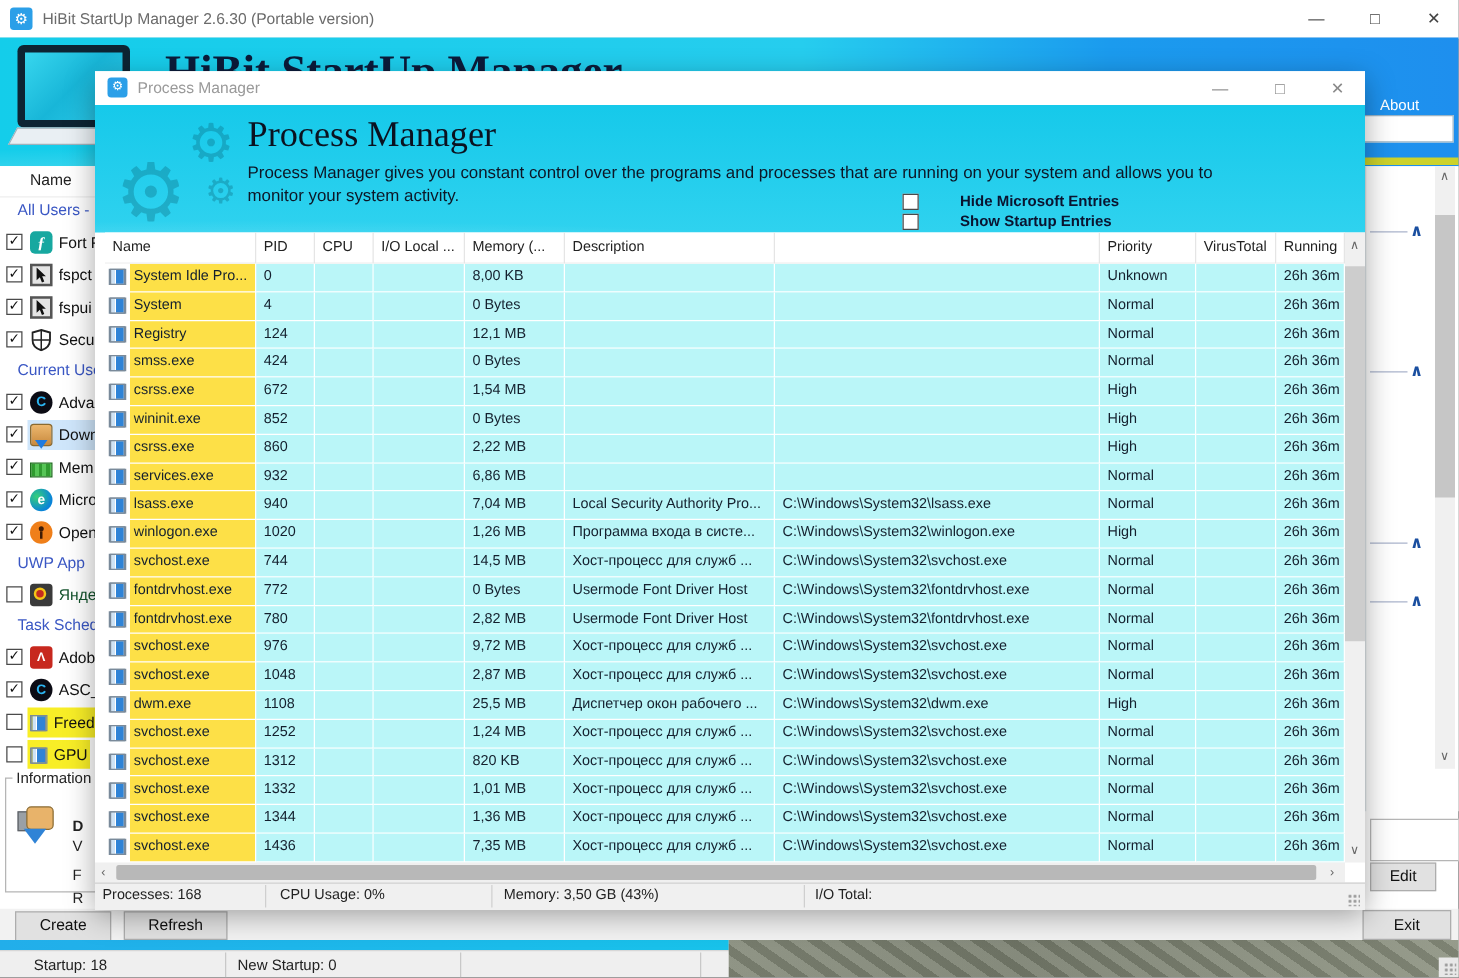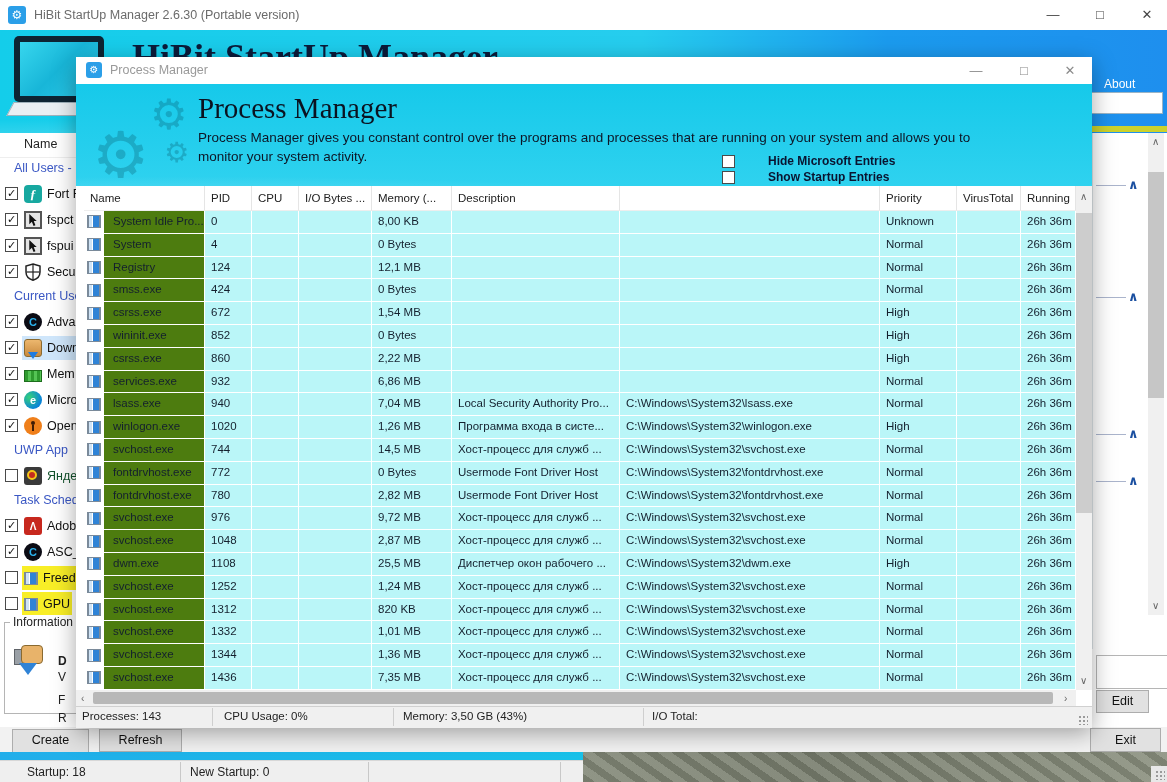--- a/index.html
+++ b/index.html
@@ -123,21 +123,21 @@
   #tbl-header{left:8px;top:129px;width:992px;height:25px;background:#fff;display:grid;
     grid-template-columns:121px 47px 47px 73px 80px 168px 260px 77px 64px 55px;}
   #tbl-header .hc{border-right:1px solid #e5e5e5;border-bottom:1px solid #eee;font-size:11.5px;color:#222;
     line-height:24px;padding-left:6px;overflow:hidden;white-space:nowrap;}
   #tbl-body{left:8px;top:154px;width:992px;height:479px;overflow:hidden;background:#fff;}
   .prow{display:grid;grid-template-columns:121px 47px 47px 73px 80px 168px 260px 77px 64px 55px;height:22.8px;}
   .prow .c{background:#baf6f8;border-right:1px solid #fff;border-bottom:1px solid #fff;
     font-size:11.5px;color:#14202e;line-height:21px;padding-left:6px;overflow:hidden;white-space:nowrap;}
   .prow .namec{display:flex;align-items:stretch;padding:0;background:#fff;border-bottom:1px solid #fff;border-right:1px solid #fff;}
   .prow .islot{width:20px;display:flex;align-items:center;justify-content:center;background:#fff;flex:none;}
-  .prow .ntext{flex:1;background:#4d7c0f;font-size:11.5px;color:#14202e;line-height:21px;padding-left:9px;
+  .prow .ntext{flex:1;background:#fde047;font-size:11.5px;color:#14202e;line-height:21px;padding-left:3px;
     overflow:hidden;white-space:nowrap;}
   #vscroll{left:1000px;top:129px;width:16px;height:504px;background:#f0f0f0;}
   #vthumb{left:1000px;top:156px;width:16px;height:300px;background:#cdcdcd;}
   #hscroll{left:0px;top:633px;width:1000px;height:16px;background:#f0f0f0;}
   #hthumb{left:17px;top:635px;width:960px;height:12px;background:#b8b8b8;border-radius:2px;}
   #dlg-status{left:0;top:649px;width:1016px;height:21px;background:#f0f0f0;border-top:1px solid #d0d0d0;}
   .dstext{position:absolute;top:3px;font-size:11.5px;color:#222;}
   .dssep{position:absolute;top:1px;width:1px;height:18px;background:#cfcfcf;}
   .gripdots{position:absolute;width:10px;height:10px;
     background:radial-gradient(circle,#9a9a9a 1px,transparent 1.4px) 0 0/4px 4px;}
@@ -383,21 +383,21 @@
       <div class="dlg-cbrow" style="left:646px;top:86px;">
         <span class="cb"></span>
         <span class="lab">Show Startup Entries</span>
       </div>
     </div>
 
     <div class="abs" id="tbl-header">
         <div class="hc">Name</div>
         <div class="hc">PID</div>
         <div class="hc">CPU</div>
-        <div class="hc">I/O Bytes ...</div>
+        <div class="hc">I/O Local ...</div>
         <div class="hc">Memory (...</div>
         <div class="hc">Description</div>
         <div class="hc"></div>
         <div class="hc">Priority</div>
         <div class="hc">VirusTotal</div>
         <div class="hc">Running</div>
       </div>
     <div class="abs" id="tbl-body">
         <div class="prow">
           <div class="namec">
@@ -804,21 +804,21 @@
     <div class="abs scroll-arrow" style="left:1004px;top:134px;">∧</div>
     <div class="abs" id="vthumb"></div>
     <div class="abs scroll-arrow" style="left:1004px;top:618px;">∨</div>
 
     <div class="abs" id="hscroll"></div>
     <div class="abs scroll-arrow" style="left:5px;top:636px;">‹</div>
     <div class="abs" id="hthumb"></div>
     <div class="abs scroll-arrow" style="left:988px;top:636px;">›</div>
 
     <div class="abs" id="dlg-status">
-      <div class="dstext" style="left:6px;">Processes: 143</div>
+      <div class="dstext" style="left:6px;">Processes: 168</div>
       <div class="dssep" style="left:136px;"></div>
       <div class="dstext" style="left:148px;">CPU Usage: 0%</div>
       <div class="dssep" style="left:317px;"></div>
       <div class="dstext" style="left:327px;">Memory: 3,50 GB (43%)</div>
       <div class="dssep" style="left:567px;"></div>
       <div class="dstext" style="left:576px;">I/O Total:</div>
       <div class="gripdots" style="left:1002px;top:8px;"></div>
     </div>
   </div>
 </div>

